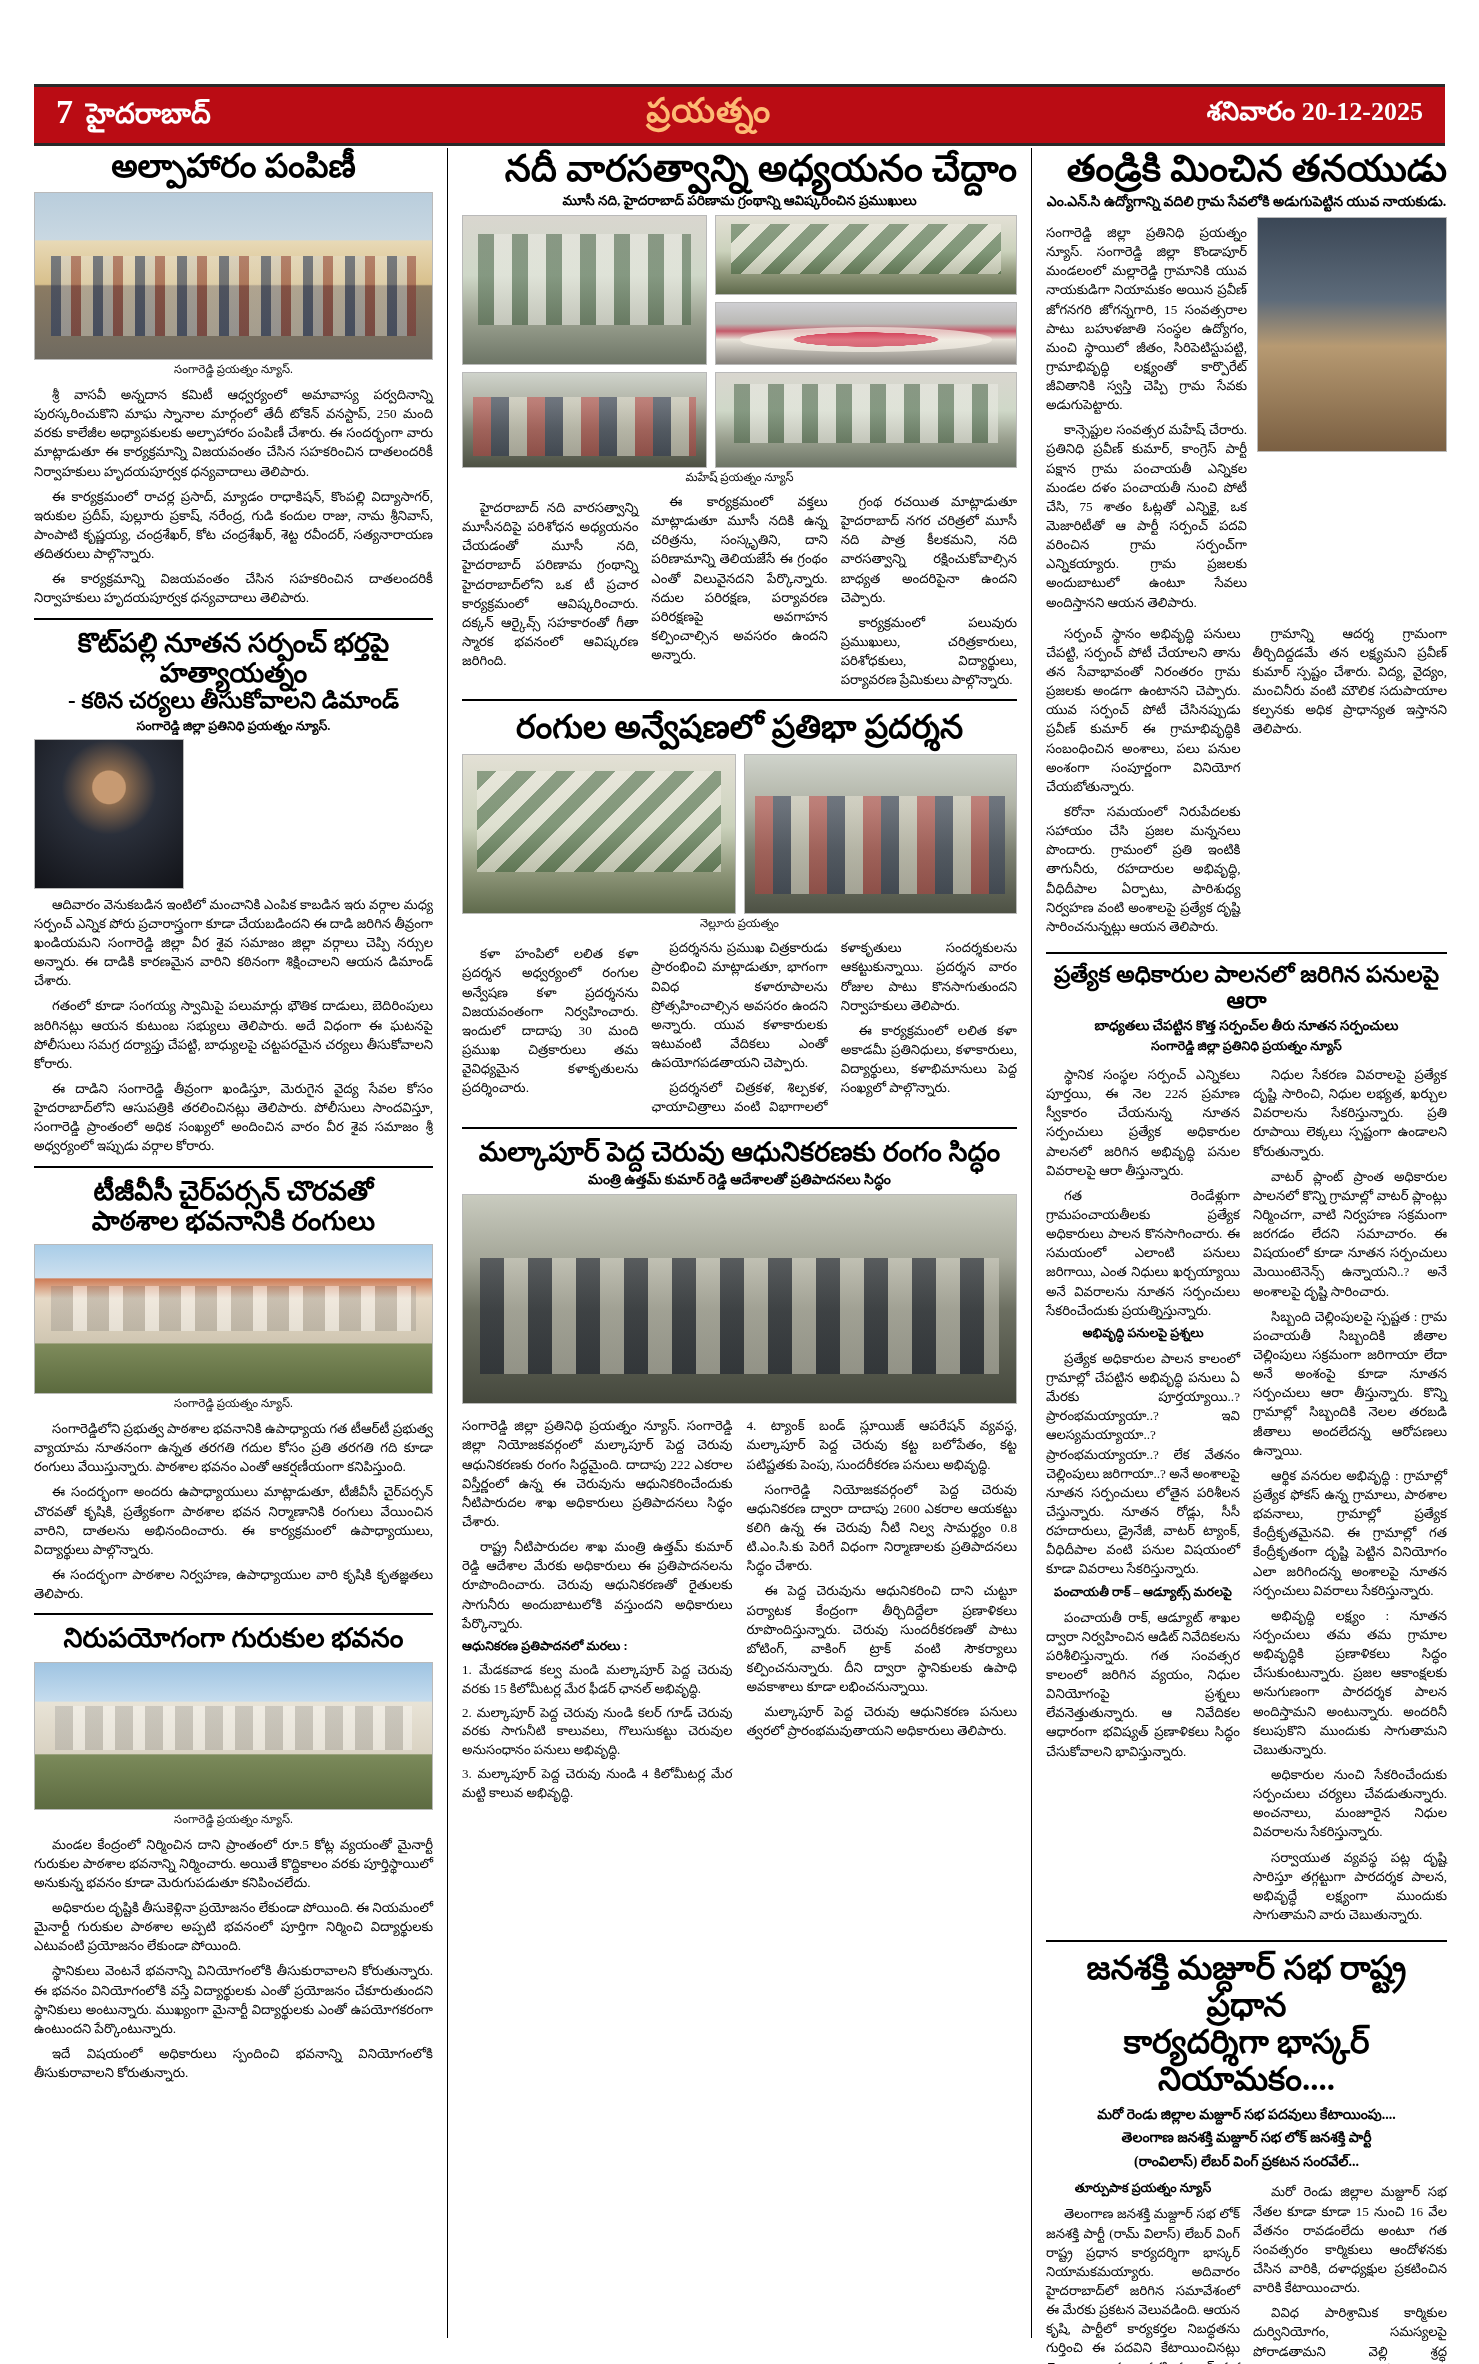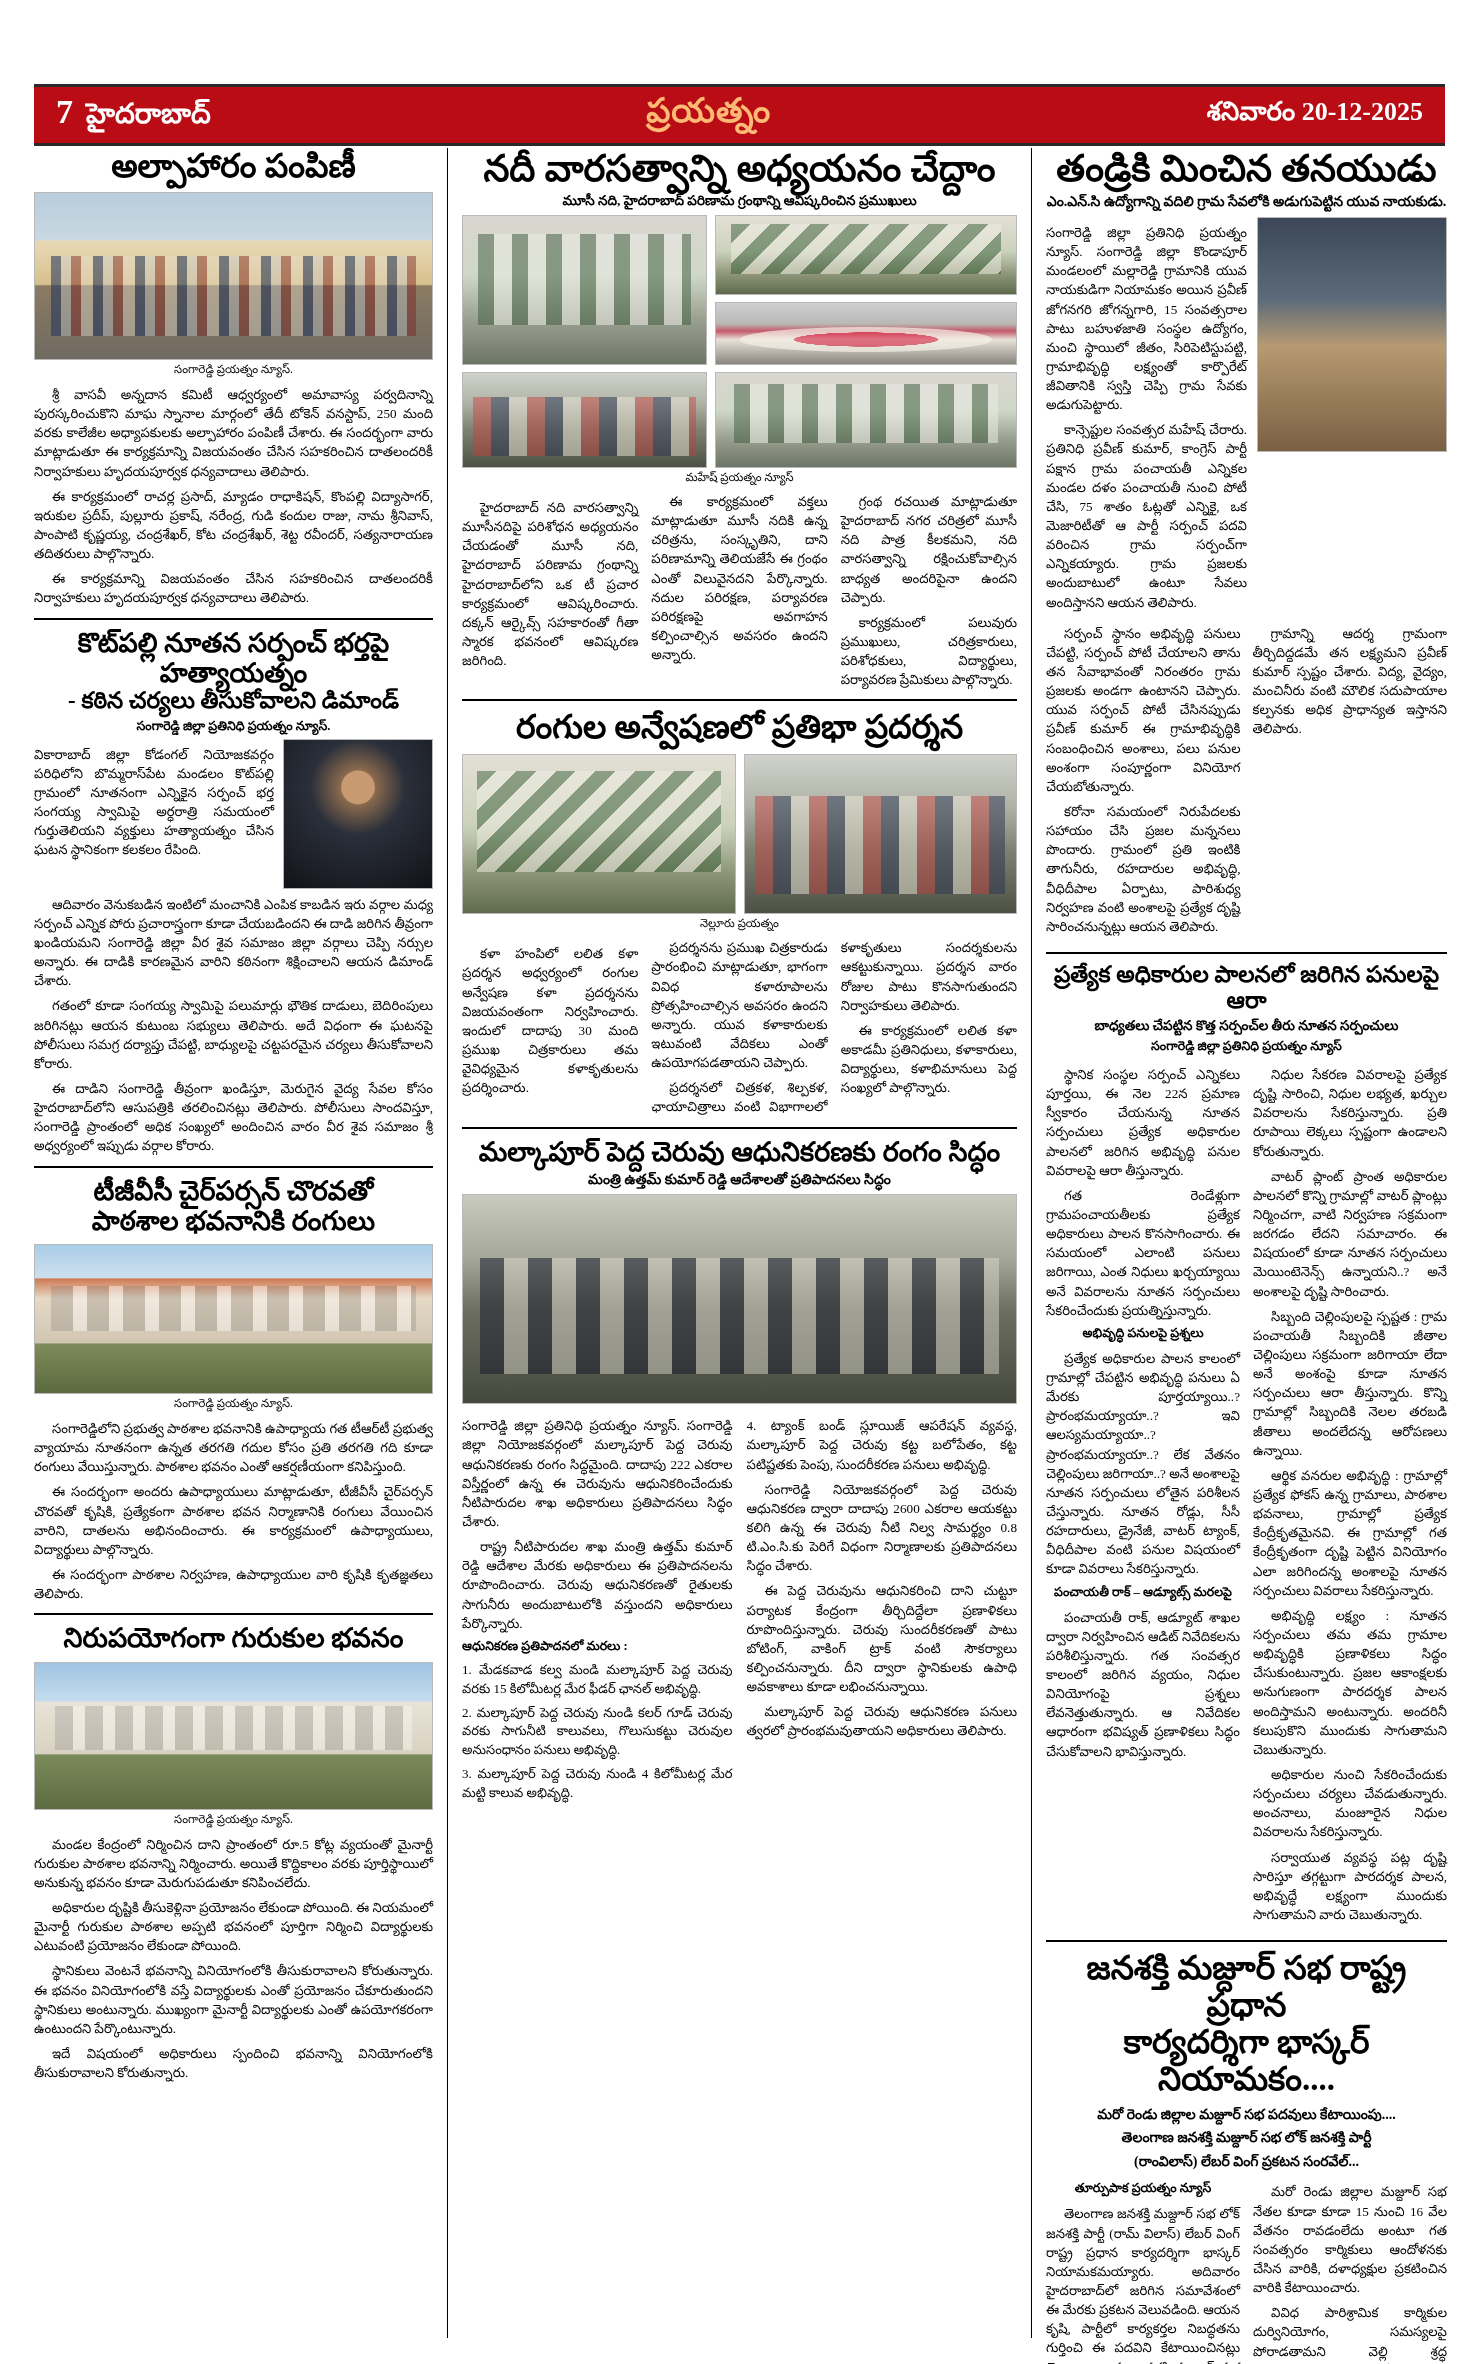--- a/index.html
+++ b/index.html
@@ -33,21 +33,21 @@
     position:absolute; left:22px; top:148px; width:1435px; height:2190px;
     display:flex; gap:0;
   }
   .col { position:relative; }
   .col-1 { width:425px; padding: 0 14px 0 12px; }
   .col-2 { width:585px; padding: 0 14px; border-left:1px solid #000; border-right:1px solid #000;}
   .col-3 { width:425px; padding: 0 10px 0 14px; }
 
   
   .hl { font-weight:bold; text-align:center; line-height:1.12; color:#000; }
-  .hl-xl { font-size:37px; }
+  .hl-xl { font-size:37px;text-align:right; }
   .hl-lg { font-size:33px; }
   .hl-md { font-size:27px; }
   .hl-sm { font-size:23px; }
   .subhl { font-size:14px; text-align:center; font-weight:bold; margin:4px 0 6px; line-height:1.25;}
   .kicker { font-size:13.5px; text-align:center; font-weight:bold; margin:3px 0 5px; line-height:1.3;}
 
   .body-text {
     font-size:13.2px; line-height:1.45; text-align:justify;
     text-justify:inter-word; margin:6px 0; hyphens:auto;
   }
@@ -155,23 +155,20 @@
       <div class="body-text indent">శ్రీ వాసవీ అన్నదాన కమిటీ ఆధ్వర్యంలో అమావాస్య పర్వదినాన్ని పురస్కరించుకొని మాఘ స్నానాల మార్గంలో తేదీ టోకెన్ వనస్టాప్, 250 మంది వరకు కాలేజీల అధ్యాపకులకు అల్పాహారం పంపిణీ చేశారు. ఈ సందర్భంగా వారు మాట్లాడుతూ ఈ కార్యక్రమాన్ని విజయవంతం చేసిన సహకరించిన దాతలందరికీ నిర్వాహకులు హృదయపూర్వక ధన్యవాదాలు తెలిపారు.</div>
       <div class="body-text indent">ఈ కార్యక్రమంలో రాచర్ల ప్రసాద్, మ్యాడం రాధాకిషన్, కొంపల్లి విద్యాసాగర్, ఇరుకుల ప్రదీప్, పుల్లూరు ప్రకాష్, నరేంద్ర, గుడి కందుల రాజు, నామ శ్రీనివాస్, పాంపాటి కృష్ణయ్య, చంద్రశేఖర్, కోట చంద్రశేఖర్, శెట్ట రవీందర్, సత్యనారాయణ తదితరులు పాల్గొన్నారు.</div>
       <div class="body-text indent">ఈ కార్యక్రమాన్ని విజయవంతం చేసిన సహకరించిన దాతలందరికీ నిర్వాహకులు హృదయపూర్వక ధన్యవాదాలు తెలిపారు.</div>
 
       <hr class="hr-thick">
 
       <div class="hl hl-md">కొట్‌పల్లి నూతన సర్పంచ్ భర్తపై హత్యాయత్నం</div>
       <div class="hl hl-sm">- కఠిన చర్యలు తీసుకోవాలని డిమాండ్</div>
       <div class="byline">సంగారెడ్డి జిల్లా ప్రతినిధి ప్రయత్నం న్యూస్.</div>
       <div style="display:flex;gap:9px;align-items:flex-start">
-        <div style="flex:1">
-          <div class="body-text">వికారాబాద్ జిల్లా కోడంగల్ నియోజకవర్గం పరిధిలోని బొమ్మరాస్‌పేట మండలం కొట్‌పల్లి గ్రామంలో నూతనంగా ఎన్నికైన సర్పంచ్ భర్త సంగయ్య స్వామిపై అర్ధరాత్రి సమయంలో గుర్తుతెలియని వ్యక్తులు హత్యాయత్నం చేసిన ఘటన స్థానికంగా కలకలం రేపింది.</div>
-        </div>
         <div class="photo ph-portrait" style="width:150px;height:150px;flex:none"></div>
       </div>
       <div class="body-text indent">ఆదివారం వెనుకబడిన ఇంటిలో మంచానికి ఎంపిక కాబడిన ఇరు వర్గాల మధ్య సర్పంచ్ ఎన్నిక పోరు ప్రచారాస్త్రంగా కూడా చేయబడిందని ఈ దాడి జరిగిన తీవ్రంగా ఖండియమని సంగారెడ్డి జిల్లా వీర శైవ సమాజం జిల్లా వర్గాలు చెప్పి నర్సుల అన్నారు. ఈ దాడికి కారణమైన వారిని కఠినంగా శిక్షించాలని ఆయన డిమాండ్ చేశారు.</div>
       <div class="body-text indent">గతంలో కూడా సంగయ్య స్వామిపై పలుమార్లు భౌతిక దాడులు, బెదిరింపులు జరిగినట్లు ఆయన కుటుంబ సభ్యులు తెలిపారు. అదే విధంగా ఈ ఘటనపై పోలీసులు సమగ్ర దర్యాప్తు చేపట్టి, బాధ్యులపై చట్టపరమైన చర్యలు తీసుకోవాలని కోరారు.</div>
       <div class="body-text indent">ఈ దాడిని సంగారెడ్డి తీవ్రంగా ఖండిస్తూ, మెరుగైన వైద్య సేవల కోసం హైదరాబాద్‌లోని ఆసుపత్రికి తరలించినట్లు తెలిపారు. పోలీసులు సాందవిస్తూ, సంగారెడ్డి ప్రాంతంలో అధిక సంఖ్యలో అందించిన వారం వీర శైవ సమాజం శ్రీ అధ్వర్యంలో ఇప్పుడు వర్గాల కోరారు.</div>
 
       <hr class="hr-thick">
 
       <div class="hl hl-md">టీజీవీసీ చైర్‌పర్సన్ చొరవతో</div>
       <div class="hl hl-md">పాఠశాల భవనానికి రంగులు</div>

